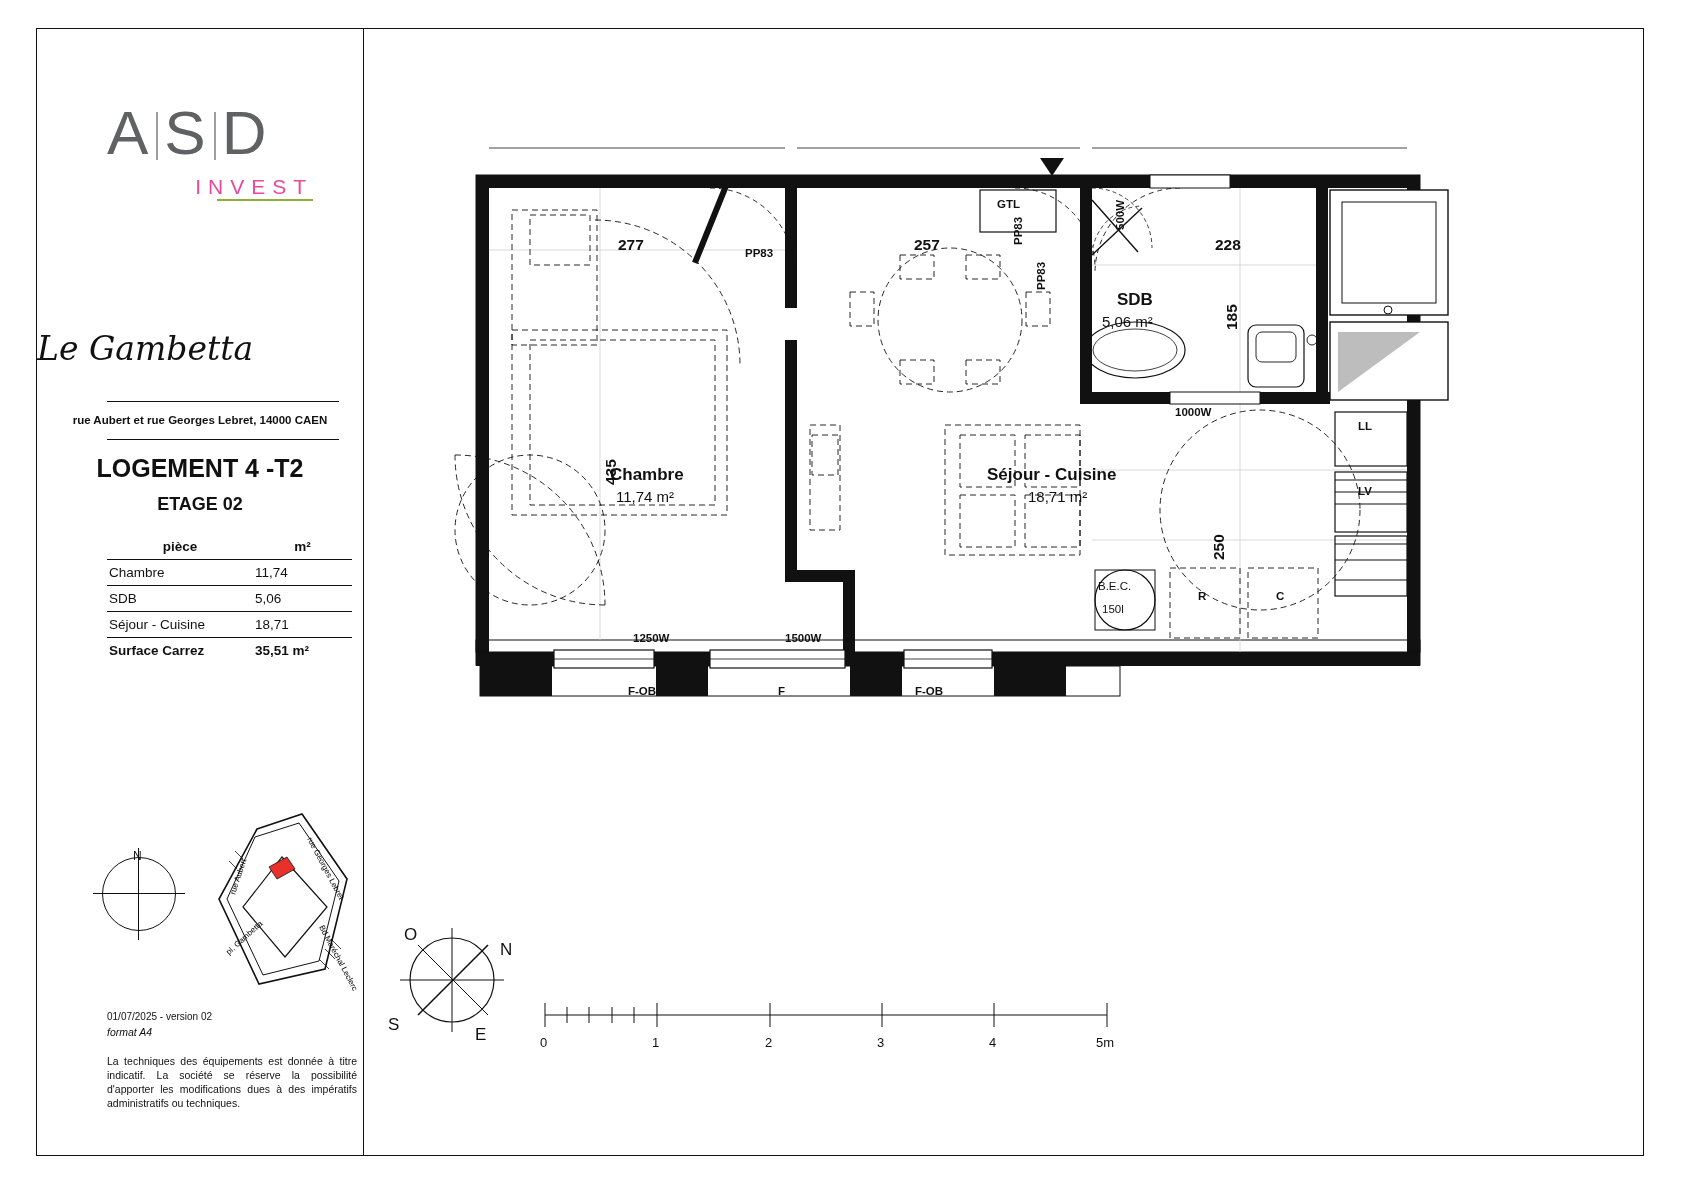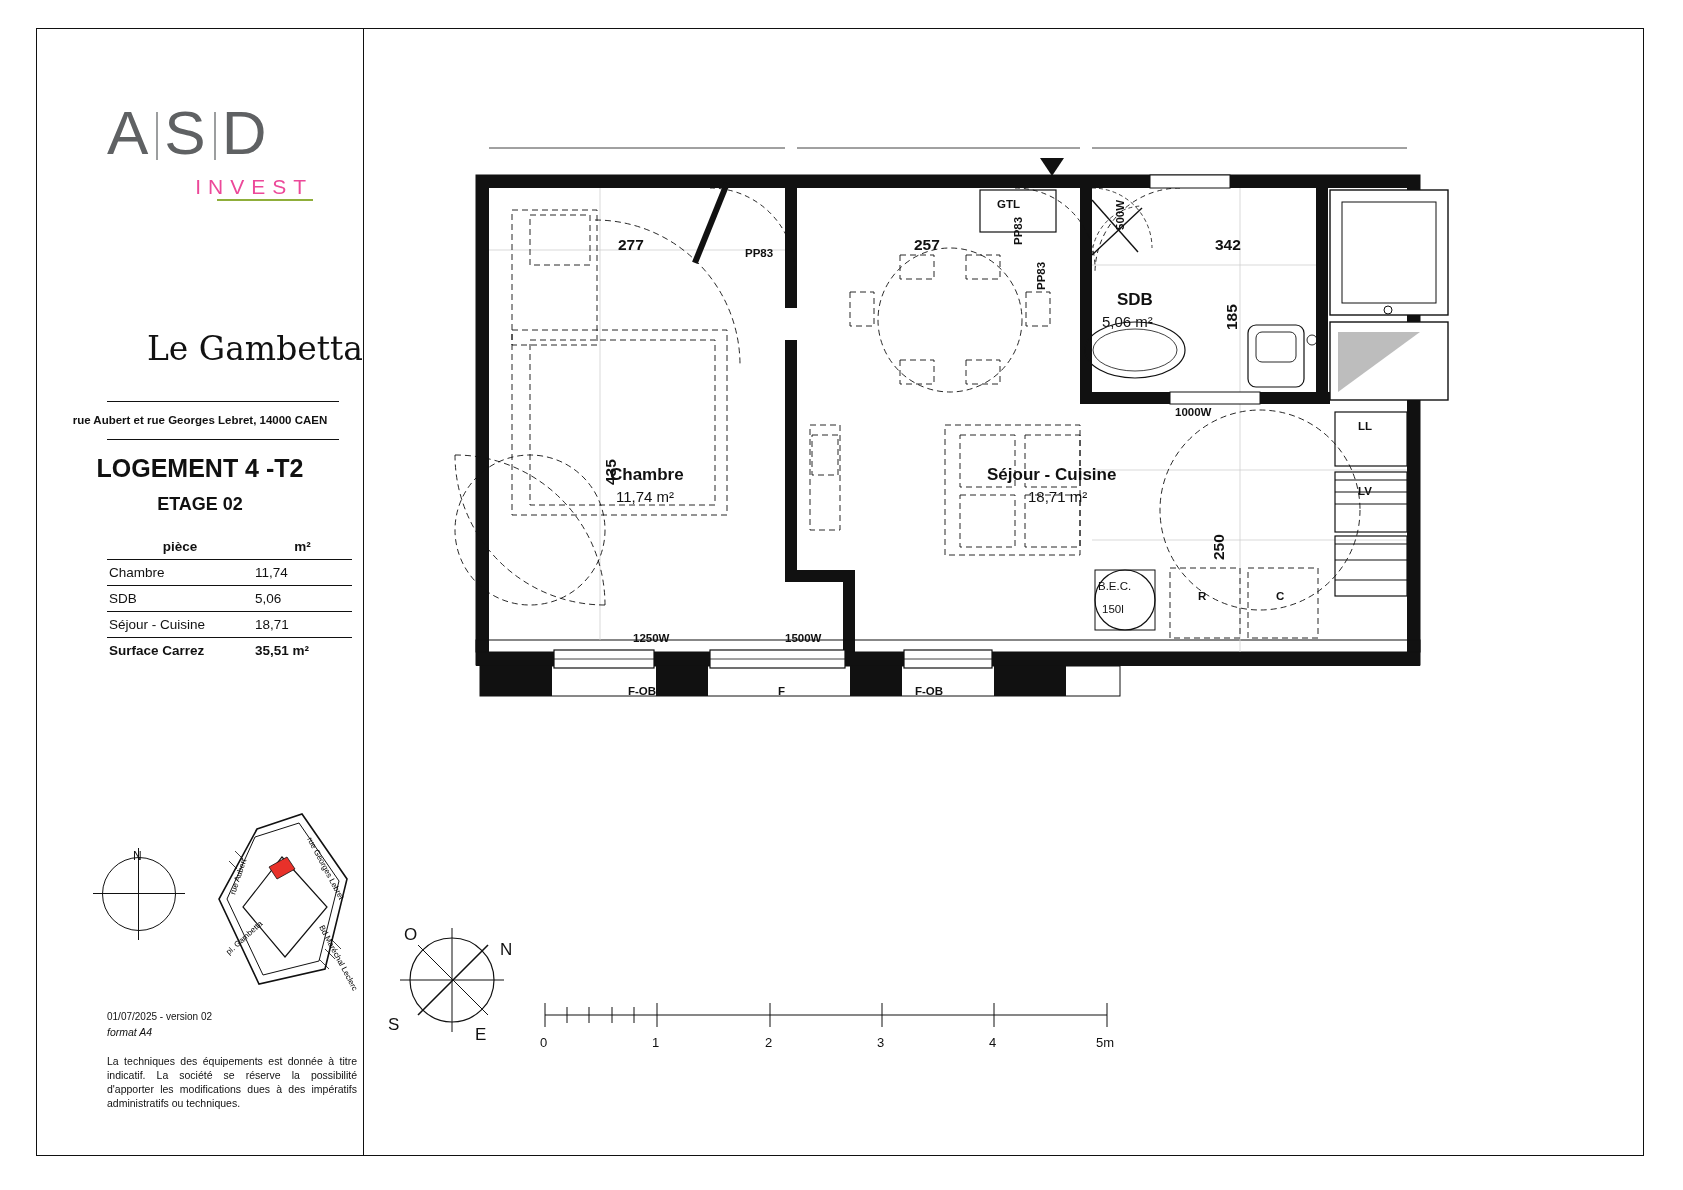--- a/index.html
+++ b/index.html
@@ -10,21 +10,21 @@
 
   
   .panel{position:absolute;left:37px;top:29px;width:326px;height:1126px;}
   .logo{position:absolute;left:70px;top:68px;width:230px;height:110px;}
   .logo .word{font-family:"Liberation Sans",sans-serif;font-size:62px;letter-spacing:2px;color:#5f6163;font-weight:400;}
   .logo .bar{display:inline-block;width:2px;height:48px;background:#9c9e9f;vertical-align:-6px;margin:0 6px;}
   .logo .invest{position:absolute;right:24px;top:78px;font-size:21px;letter-spacing:7px;color:#ec4899;}
   .logo .invest-under{position:absolute;right:24px;top:102px;width:96px;height:2px;background:#8fae3a;}
 
   .plan-title{position:absolute;left:0;top:212px;width:326px;text-align:center;font-weight:bold;font-size:21px;line-height:27px;letter-spacing:.5px;}
-  .script{position:absolute;left:0;top:300px;width:326px;text-align:right;font-family:"DejaVu Serif",serif;font-size:33px;color:#111;}
+  .script{position:absolute;left:0;top:300px;width:326px;text-align:left;font-family:"DejaVu Serif",serif;font-style:italic;font-size:33px;color:#111;}
   .addr-rule-top{position:absolute;left:70px;top:372px;width:232px;height:1px;background:#111;}
   .addr{position:absolute;left:0;top:385px;width:326px;text-align:center;font-size:11.5px;font-weight:bold;}
   .addr-rule-bot{position:absolute;left:70px;top:410px;width:232px;height:1px;background:#111;}
 
   .lot{position:absolute;left:0;top:425px;width:326px;text-align:center;font-weight:bold;font-size:25px;}
   .etage{position:absolute;left:0;top:465px;width:326px;text-align:center;font-weight:bold;font-size:18px;}
 
   table.areas{position:absolute;left:70px;top:505px;width:245px;border-collapse:collapse;font-size:13.5px;}
   table.areas th{text-align:center;font-weight:bold;padding:5px 2px 5px 2px;border-bottom:1px solid #111;}
   table.areas td{text-align:left;padding:5px 2px 5px 2px;border-bottom:1px solid #111;}
@@ -318,21 +318,21 @@
     <div class="room-area" style="left:236px;top:448px;">11,74 m²</div>
 
     <div class="room-name" style="left:607px;top:425px;">Séjour - Cuisine</div>
     <div class="room-area" style="left:648px;top:448px;">18,71 m²</div>
 
     <div class="room-name" style="left:737px;top:250px;">SDB</div>
     <div class="room-area" style="left:722px;top:273px;">5,06 m²</div>
 
     <div class="lbl b" style="left:238px;top:196px;">277</div>
     <div class="lbl b" style="left:534px;top:196px;">257</div>
-    <div class="lbl b" style="left:835px;top:196px;">342</div>
+    <div class="lbl b" style="left:835px;top:196px;">228</div>
 
     <div class="lbl b vert" style="left:222px;top:445px;">435</div>
     <div class="lbl b vert" style="left:843px;top:290px;">185</div>
     <div class="lbl b vert" style="left:830px;top:520px;">250</div>
 
     <div class="tiny b" style="left:617px;top:158px;">GTL</div>
     <div class="tiny b" style="left:365px;top:207px;">PP83</div>
     <div class="tiny b vert" style="left:632px;top:205px;">PP83</div>
     <div class="tiny b vert" style="left:655px;top:250px;">PP83</div>
 

